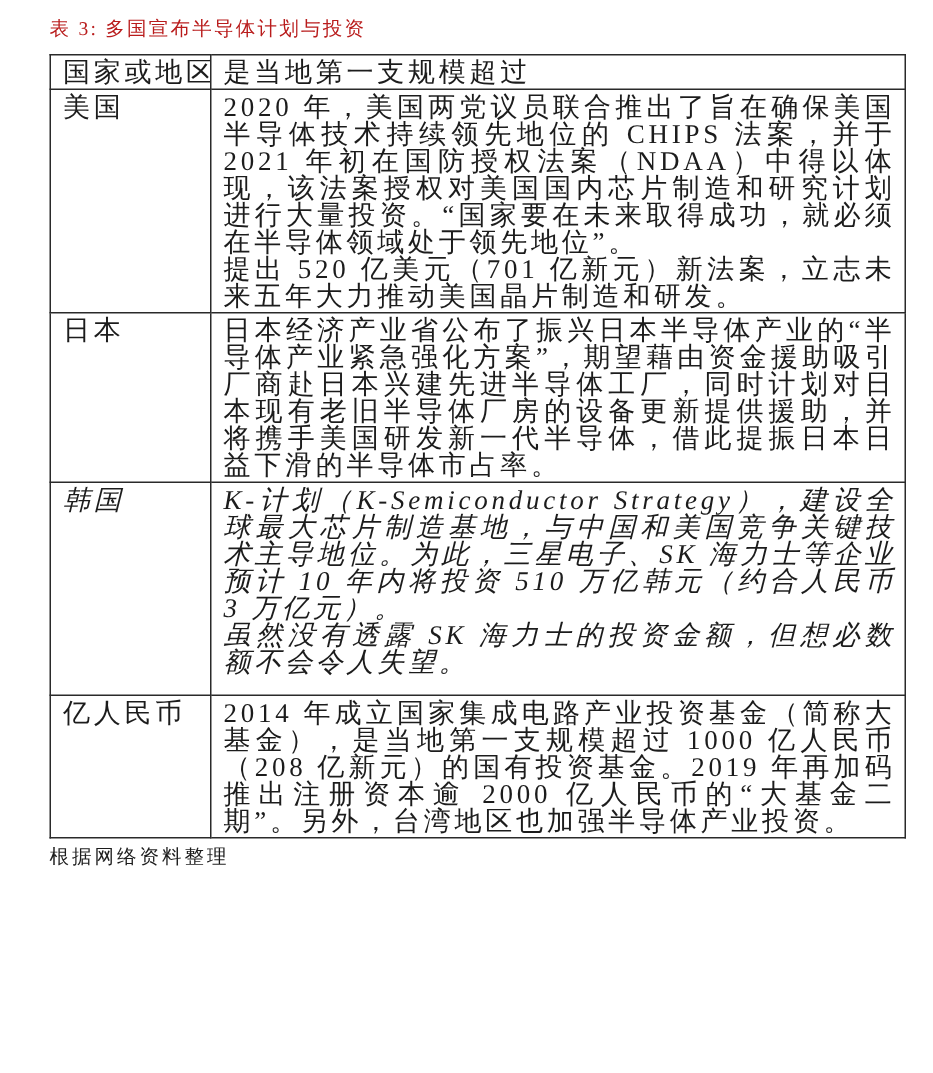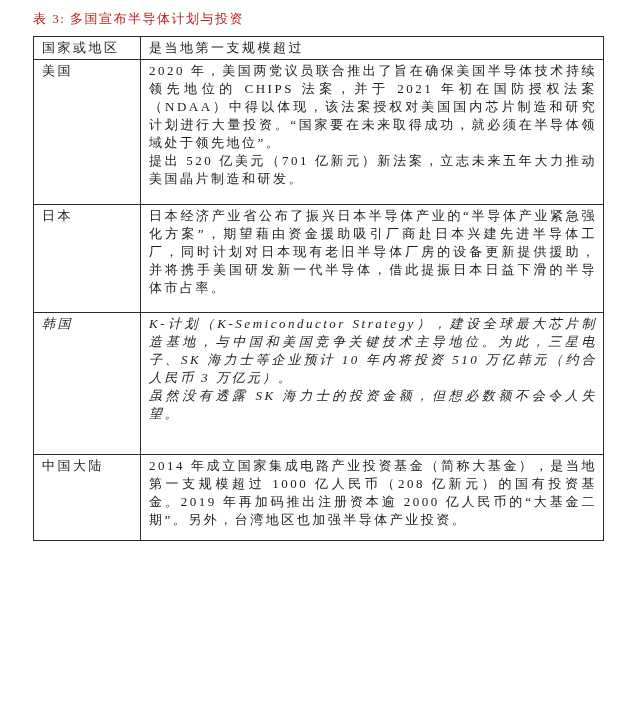--- a/index.html
+++ b/index.html
@@ -28,21 +28,21 @@
   table.plans-table {
     border-collapse: collapse;
     width: 570px;
     table-layout: fixed;
   }
   table.plans-table col.c-region { width: 107px; }
   table.plans-table col.c-content { width: 463px; }
   table.plans-table td {
     border: 1px solid #2a2a2a;
     vertical-align: top;
-    font-size: 13px;
+    font-size: 18px;
     line-height: 18px;
     letter-spacing: 2.5px;
     padding: 2px 6px 2px 8px;
   }
   td.region-cell {
     padding-left: 7px;
     letter-spacing: 2px;
   }
   td.header-cell {
     letter-spacing: 3px;
@@ -98,23 +98,24 @@
 
     <tr style="height:142px;font-style:italic;">
       <td class="region-cell">韩国</td>
       <td class="cell-text">
         <p>K-计划（K-Semiconductor Strategy），建设全球最大芯片制造基地，与中国和美国竞争关键技术主导地位。为此，三星电子、SK 海力士等企业预计 10 年内将投资 510 万亿韩元（约合人民币 3 万亿元）。</p>
         <p>虽然没有透露 SK 海力士的投资金额，但想必数额不会令人失望。</p>
       </td>
     </tr>
 
     <tr style="height:86px;">
-      <td class="region-cell">中国大陆</td>
+      <td class="region-cell">亿人民币</td>
       <td class="cell-text">
         <p>2014 年成立国家集成电路产业投资基金（简称大基金），是当地第一支规模超过 1000 亿人民币（208 亿新元）的国有投资基金。2019 年再加码推出注册资本逾 2000 亿人民币的“大基金二期”。另外，台湾地区也加强半导体产业投资。</p>
       </td>
     </tr>
 
   </tbody>
     </table>
 
+  <p class="source-note">根据网络资料整理</p>
 
 </div>
 
 </body></html>

